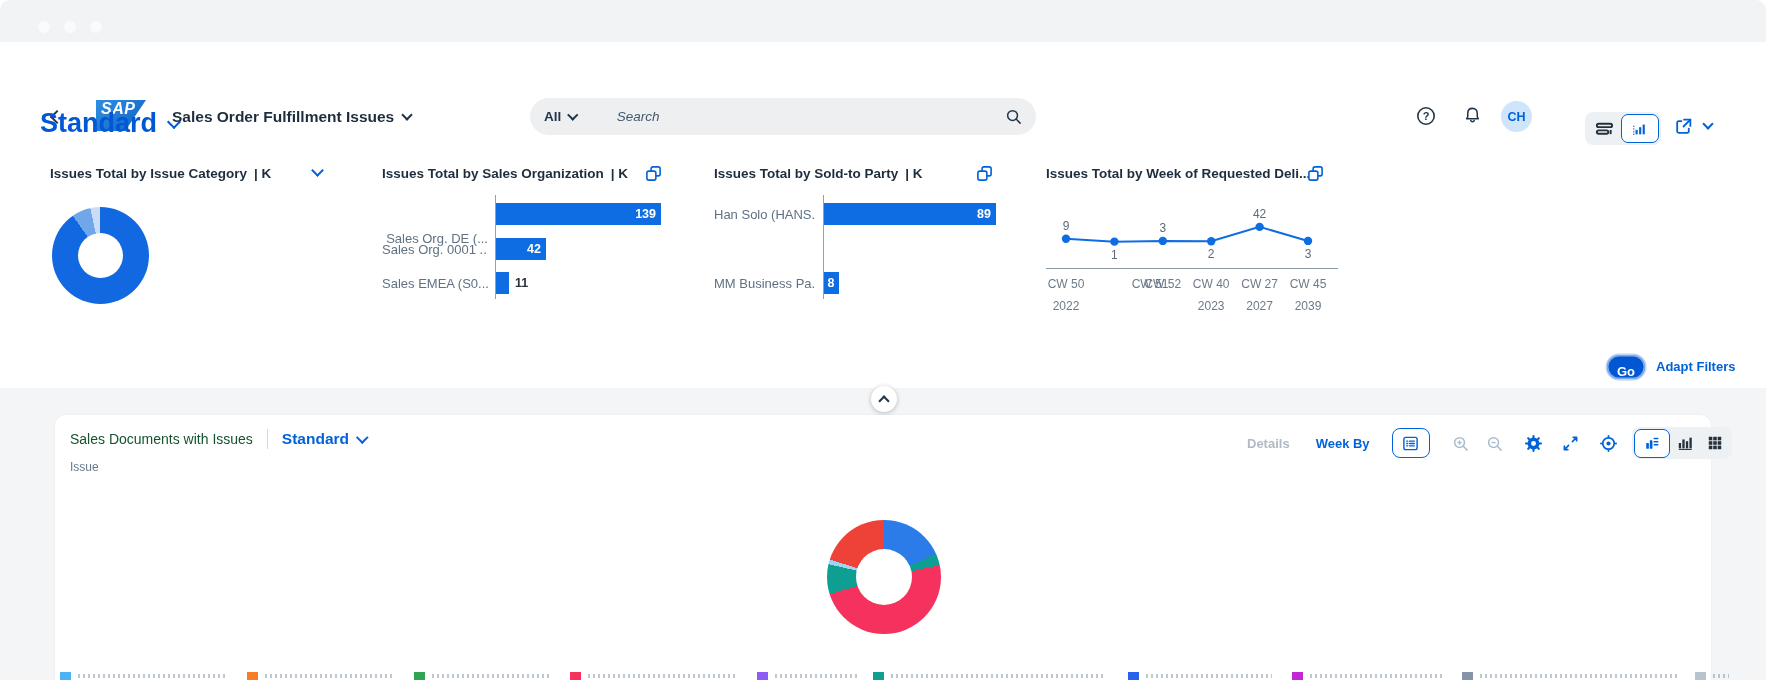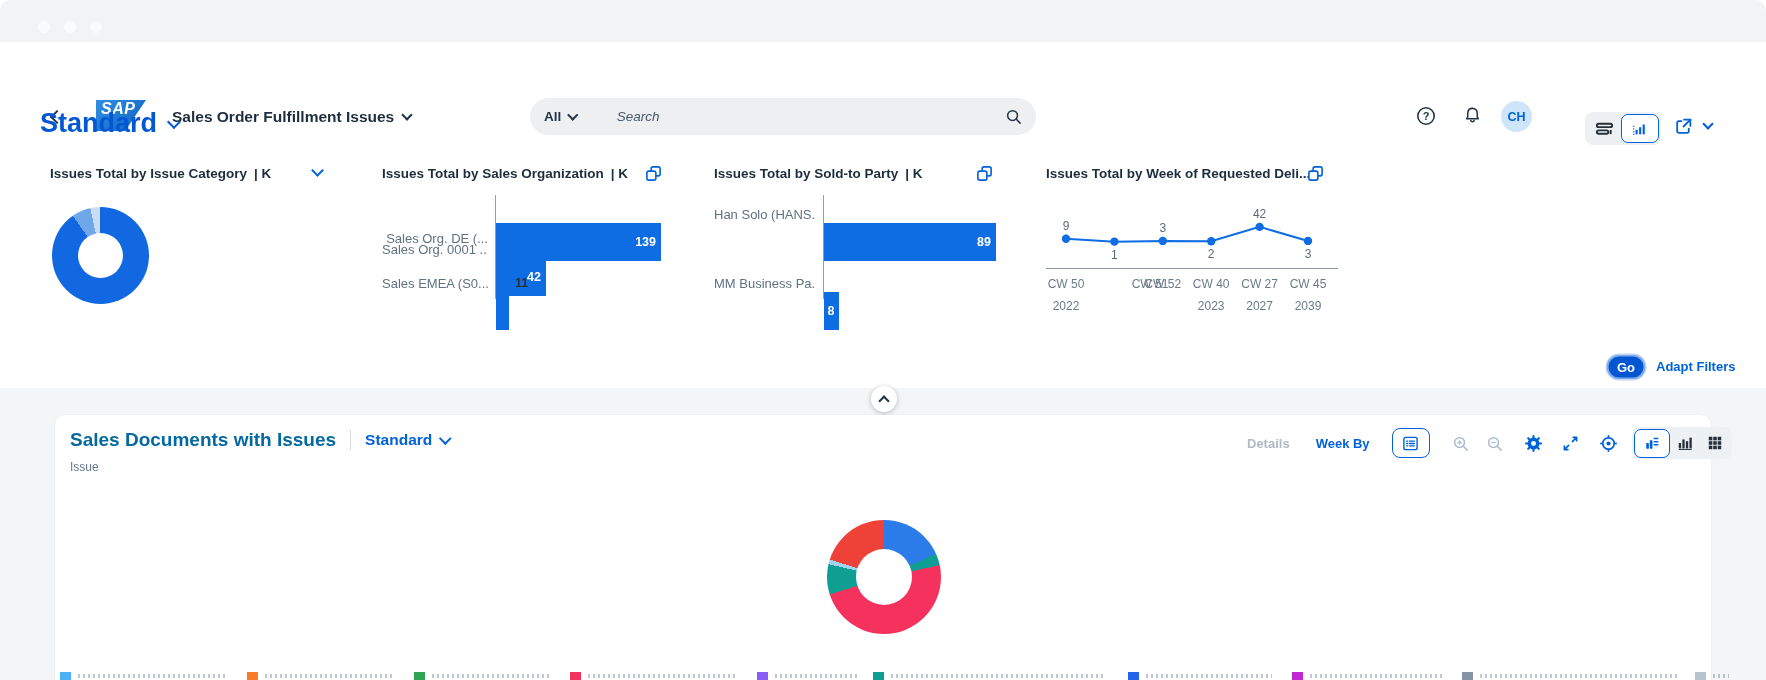--- a/index.html
+++ b/index.html
@@ -47,40 +47,40 @@
   .lgrows{position:absolute;left:216px;top:208px;width:112px;}
   .lg-row{display:flex;align-items:center;height:15px;margin-bottom:19.5px;}
   .lg-sq{width:13px;height:13px;border:1px solid rgba(0,0,0,.08);box-sizing:border-box;flex:none;}
   .lg-lab{margin-left:7px;flex:1;font-size:13px;color:#38455a;white-space:nowrap;}
   .lg-val{font-size:13px;color:#24313f;text-align:right;}
 
   .axisline{position:absolute;width:1px;background:#93a1ae;}
   .barwrap{position:absolute;width:310px;height:102px;}
   .bar-row{position:absolute;left:0;height:22px;width:100%;}
   .bar-cat{position:absolute;top:4px;font-size:13px;color:#5f7183;text-align:right;white-space:nowrap;overflow:hidden;}
-  .bar{position:absolute;top:0;height:38px;background:#0f6de4;display:flex;align-items:center;justify-content:flex-end;cursor:pointer;margin-top:20px;}
+  .bar{position:absolute;top:0;height:22px;background:#0f6de4;display:flex;align-items:center;justify-content:flex-end;cursor:pointer;}
   .bar-val-in{color:#fff;font-size:12.5px;font-weight:700;padding-right:5px;}
   .bar-val-out{position:absolute;top:4px;font-size:12.5px;font-weight:600;color:#27313c;}
 
   .ticks{position:absolute;font-size:12px;color:#6b7a89;}
   .tick{position:absolute;width:52px;text-align:center;white-space:nowrap;}
 
   
   .gobtn{position:absolute;left:1607px;top:355px;width:38px;height:24px;border-radius:12px;background:#0156d2;color:#fff;
-    font-size:13px;font-weight:700;display:flex;align-items:center;justify-content:center;cursor:pointer;
+    font-size:13px;font-weight:700;display:flex;align-items:flex-end;justify-content:center;cursor:pointer;
     box-shadow:inset 0 0 0 1.5px rgba(255,255,255,.5),0 0 0 1.5px #bcd4f5;}
   .adapt{position:absolute;left:1656px;top:359px;font-size:13px;font-weight:700;color:#0062d9;cursor:pointer;white-space:nowrap;}
 
   
   .lowerbg{position:absolute;left:0;top:388px;width:100%;height:292px;background:#f4f5f6;}
   .collapse{position:absolute;left:871px;top:386px;width:26px;height:26px;border-radius:50%;background:#fff;
     box-shadow:0 1px 5px rgba(0,0,0,.25);display:flex;align-items:center;justify-content:center;color:#223548;cursor:pointer;}
   .contentcard{position:absolute;left:55px;top:415px;width:1656px;height:265px;background:#fff;border-radius:10px 10px 0 0;box-shadow:0 0 2px rgba(0,0,0,.08);}
   .sectitle{position:absolute;left:15px;top:14px;display:flex;align-items:center;gap:14px;}
-  .sectitle .t{font-size:19px;font-weight:700;color:#0369a1;white-space:nowrap;}
+  .sectitle .t{font-size:14px;font-weight:400;color:#14532d;white-space:nowrap;}
   .sectitle .sep{width:1px;height:20px;background:#d5dae0;}
   .sectitle .v{font-size:15.5px;font-weight:700;color:#0062d9;display:flex;align-items:center;gap:9px;cursor:pointer;}
   .sectitle .v .chev{width:6.5px;height:6.5px;}
   .dimlabel{position:absolute;left:15px;top:45px;font-size:12px;color:#65798c;}
   .tb{position:absolute;top:12px;display:flex;align-items:center;}
   .tb .txt{font-size:13px;font-weight:700;white-space:nowrap;cursor:pointer;}
   .tb .disabled{color:#b0bac4;cursor:default;}
   .tb .blue{color:#0062d9;}
   .tbbtn{width:38px;height:30px;border-radius:8px;display:flex;align-items:center;justify-content:center;cursor:pointer;}
   .tbbtn.outlined{border:1px solid #0062d9;box-sizing:border-box;}

